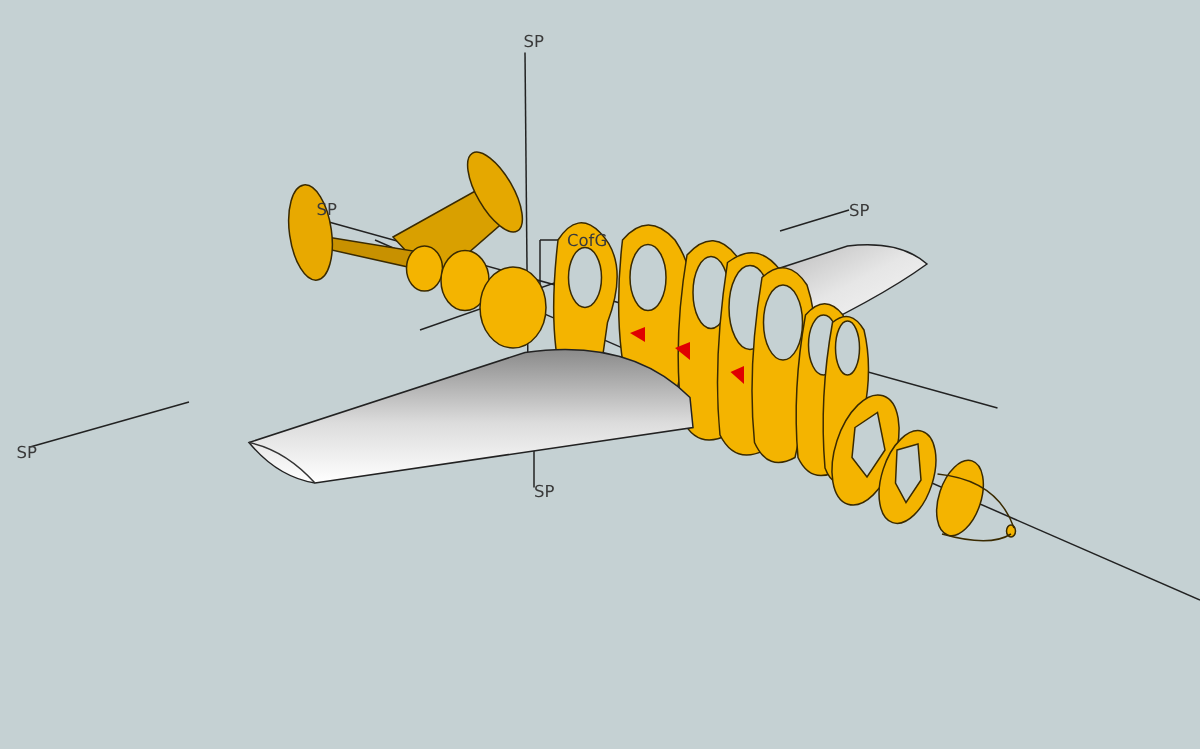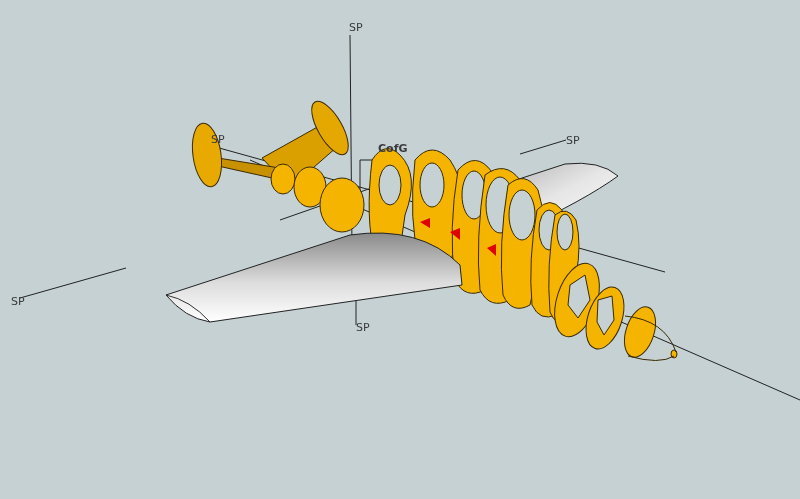--- a/index.html
+++ b/index.html
@@ -109,14 +109,14 @@
 
     <path d="M166 295 L350 235 Q420 225 460 265 L462 285 L210 322 Q185 318 166 295 Z" fill="url(#wingL)" stroke="#222" stroke-width="1"></path>
     <path d="M166 295 Q190 300 210 322" fill="none" stroke="#333" stroke-width="1"></path>
   </svg>
 
   <span class="label" style="left:349px; top:22px;">SP</span>
   <span class="label" style="left:11px; top:296px;">SP</span>
   <span class="label" style="left:566px; top:135px;">SP</span>
   <span class="label" style="left:356px; top:322px;">SP</span>
   <span class="label" style="left:211px; top:134px;">SP</span>
-  <span class="label" style="left:378px; top:143px;font-weight:bold;">CofG</span>
+  <span class="label" style="left:378px; top:155px;">CofG</span>
 </div>
 
 </body></html>

